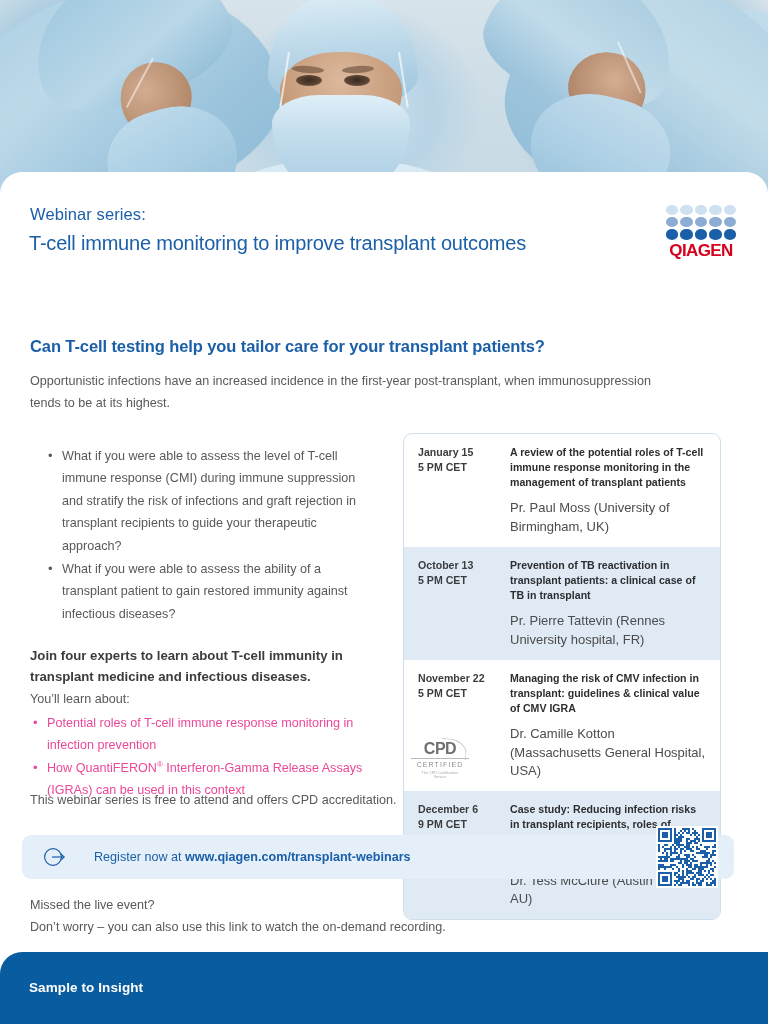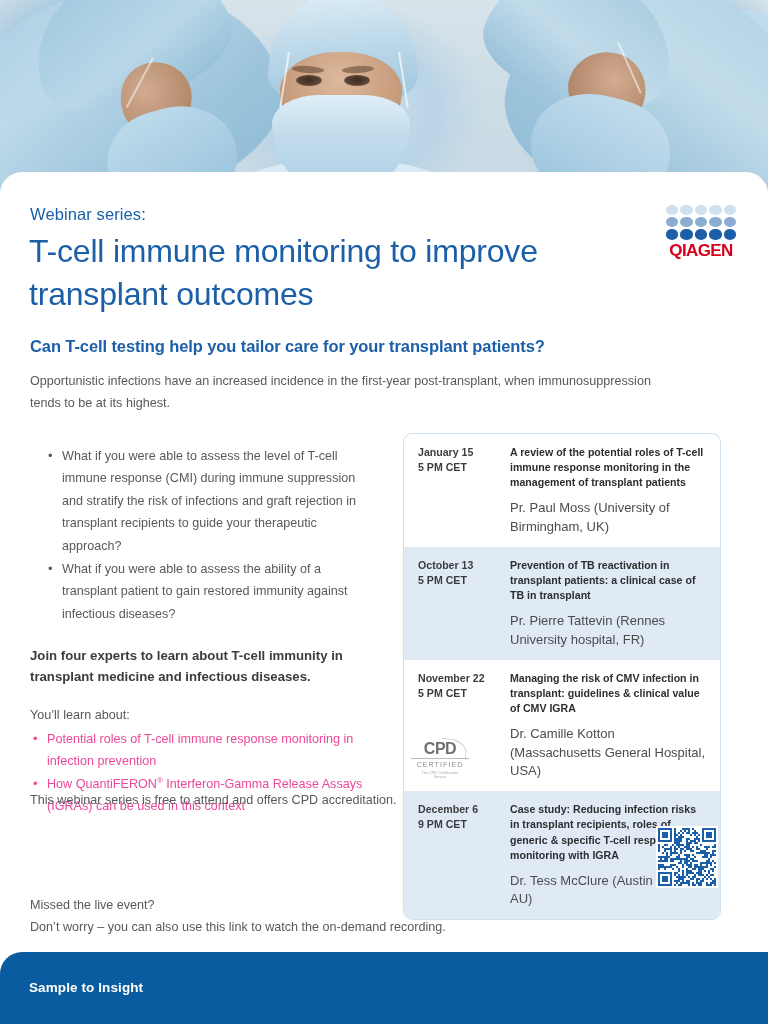--- a/index.html
+++ b/index.html
@@ -202,21 +202,21 @@
     left: 30px; top: 33px;
     font-size: 16.5px;
     color: #1b5fa8;
     font-weight: 400;
     letter-spacing: .1px;
   }
   .headline {
     position: absolute;
     left: 29px; top: 58px;
     width: 600px;
-    font-size: 32px;
+    font-size: 20px;
     line-height: 1.33;
     color: #1b5fa8;
     font-weight: 400;
     letter-spacing: -0.2px;
   }
   .subhead {
     position: absolute;
     left: 30px; top: 165px;
     font-size: 16.5px;
     font-weight: 700;
@@ -261,21 +261,20 @@
   .join-line {
     font-size: 13.2px;
     font-weight: 700;
     line-height: 1.6;
     color: #3b3c3e;
     margin-top: 20px;
   }
   .learn-line {
     font-size: 12.6px;
     line-height: 1.78;
-    margin-top: 16px;
     color: #58595b;
   }
   ul.bullets2 {
     list-style: none;
     margin: 2px 0 0 0; padding: 0;
   }
   ul.bullets2 li {
     position: relative;
     padding-left: 17px;
     font-size: 12.6px;
@@ -551,20 +550,32 @@
 
   <div class="cpd-line">This webinar series is free to attend and offers CPD accreditation.</div>
   <div class="cpd-badge">
     <div class="cpd-swoosh"></div>
     <div class="cpd-main">CPD</div>
     <div class="cpd-cert">CERTIFIED</div>
     <div class="cpd-sub">The CPD Certification</div>
     <div class="cpd-sub">Service</div>
   </div>
 
+  <div class="register-bar">
+    <span class="reg-icon">
+      <svg width="26" height="26" viewBox="0 0 26 26" aria-hidden="true">
+        <circle cx="11" cy="13" r="8.4" fill="none" stroke="#1b5fa8" stroke-width="1.2"></circle>
+        <line x1="10" y1="13" x2="22" y2="13" stroke="#1b5fa8" stroke-width="1.2"></line>
+        <polyline points="18.6,9.6 22.2,13 18.6,16.4" fill="none" stroke="#1b5fa8" stroke-width="1.2"></polyline>
+      </svg>
+    </span>
+    <span class="reg-text">
+      <span>Register now at </span><b>www.qiagen.com/transplant-webinars</b>
+    </span>
+  </div>
   <div class="qr" id="qr"><svg width="58" height="58" viewBox="0 0 29 29">
         <rect width="29" height="29" fill="#ffffff"></rect>
         <rect x="0" y="0" width="1" height="1" fill="#1b5fa8"></rect>
         <rect x="1" y="0" width="1" height="1" fill="#1b5fa8"></rect>
         <rect x="2" y="0" width="1" height="1" fill="#1b5fa8"></rect>
         <rect x="3" y="0" width="1" height="1" fill="#1b5fa8"></rect>
         <rect x="4" y="0" width="1" height="1" fill="#1b5fa8"></rect>
         <rect x="5" y="0" width="1" height="1" fill="#1b5fa8"></rect>
         <rect x="6" y="0" width="1" height="1" fill="#1b5fa8"></rect>
         <rect x="0" y="1" width="1" height="1" fill="#1b5fa8"></rect>

